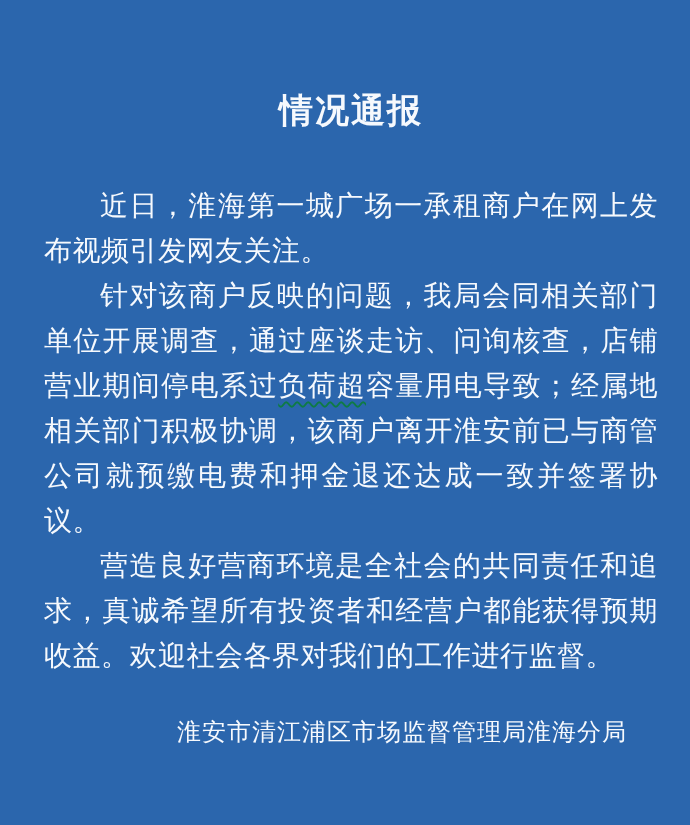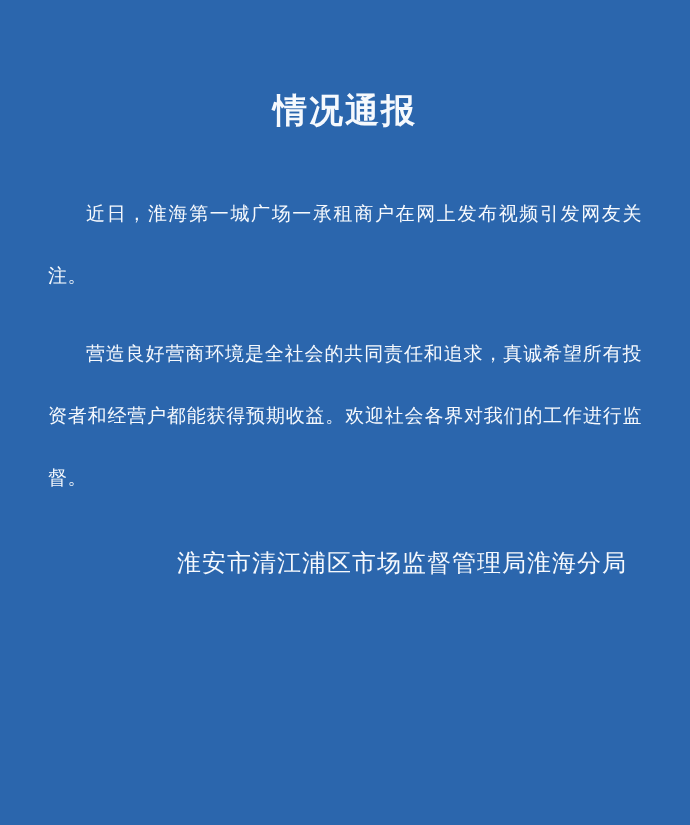--- a/index.html
+++ b/index.html
@@ -13,34 +13,34 @@
     width: 690px;
     height: 825px;
     background: var(--bg);
     color: var(--fg);
     font-family: "Liberation Serif", "DejaVu Serif", serif;
     overflow: hidden;
   }
   .page {
     width: 690px;
     height: 825px;
-    padding: 93px 32px 0 32px;
+    padding: 93px 32px 0 44px;
   }
   .title {
     margin: 0 0 54px 0;
     font-size: 34px;
     line-height: 36px;
     font-weight: bold;
     text-align: center;
     letter-spacing: 2px;
   }
   .body-text p.para {
-    margin: 16px;
-    font-size: 19px;
-    line-height: 62px;
+    margin: 0;
+    font-size: 28px;
+    line-height: 45px;
     text-align: justify;
     text-indent: 2em;
     letter-spacing: 0.5px;
   }
   .squiggle {
     text-decoration-line: underline;
     text-decoration-style: wavy;
     text-decoration-color: var(--squiggle);
     text-decoration-thickness: 2px;
     text-underline-offset: 6px;
@@ -71,20 +71,21 @@
 <body>
 
 <div class="page">
 
   <h1 class="title">情况通报</h1>
 
   <div class="body-text">
 
     <p class="para"><span>近日，淮海第一城广场一承租商户在网上发布视频引发网友关注。</span></p>
 
+    <p class="para"><span>针对该商户反映的问题，我局会同相关部门单位开展调查，通过座谈走访、问询核查，店铺营业期间停电系过</span><span class="squiggle">负荷超</span><span>容量用电导致；经属地相关部门积极协调，该商户离开淮安前已与商管公司就预缴电费和押金退还达成一致并签署协议。</span></p>
 
     <p class="para"><span>营造良好营商环境是全社会的共同责任和追求，真诚希望所有投资者和经营户都能获得预期收益。欢迎社会各界对我们的工作进行监督。</span></p>
 
   </div>
 
   <div class="sign-block">
     <div class="signature">淮安市清江浦区市场监督管理局淮海分局</div>
   </div>
 
 </div>

